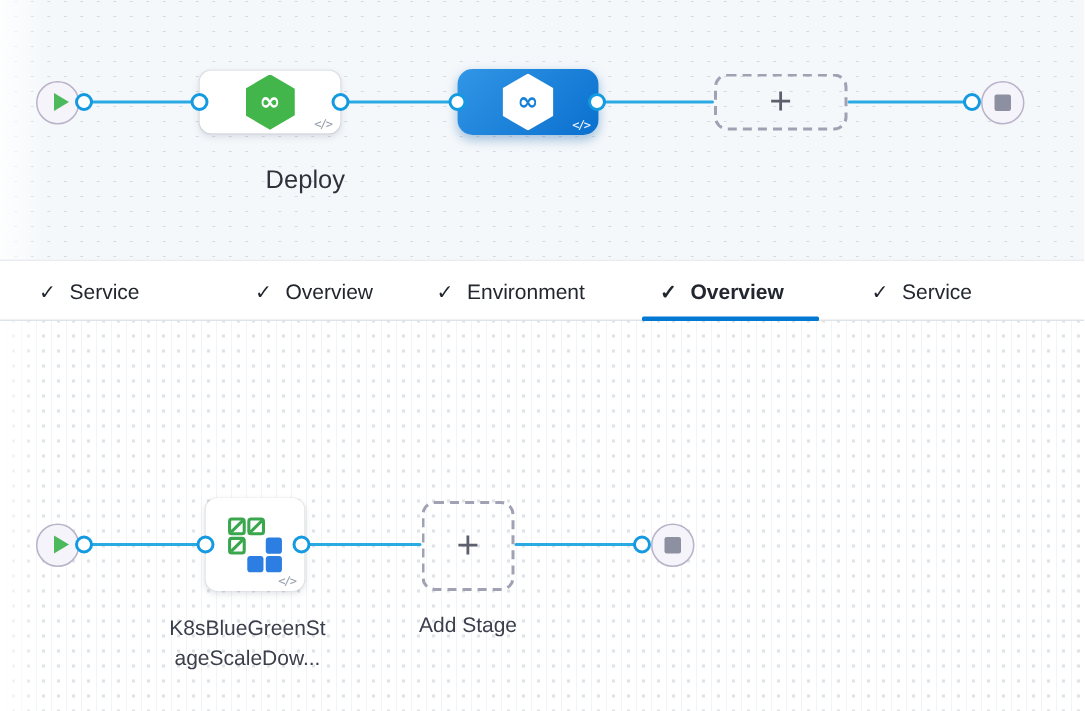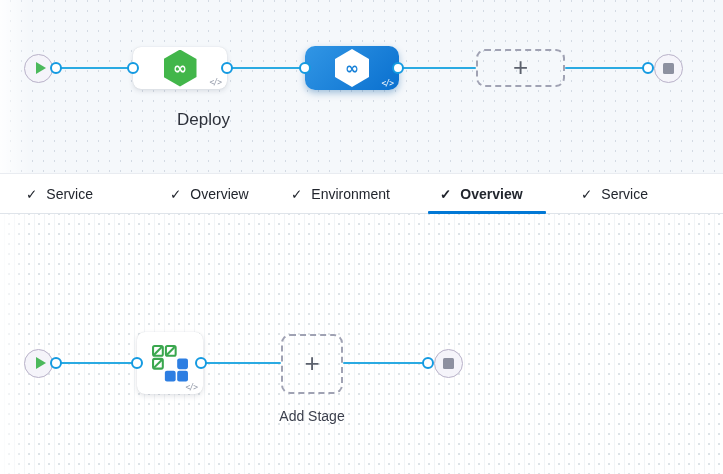--- a/index.html
+++ b/index.html
@@ -182,16 +182,20 @@
 
     <div class="terminal" style="left:434px;top:136.5px;">
       <div class="stop-sq"></div>
     </div>
 
     <div class="port" style="left:50px;top:145px;"></div>
     <div class="port" style="left:131px;top:145px;"></div>
     <div class="port" style="left:195px;top:145px;"></div>
     <div class="port" style="left:422px;top:145px;"></div>
 
+    <div class="step-label" style="left:103px;top:196px;width:124px;">
+      <div>K8sBlueGreenSt</div>
+      <div>ageScaleDow...</div>
+    </div>
     <div class="step-label" style="left:262px;top:194px;width:100px;">Add Stage</div>
   </section>
 
 </div>
 
 </body></html>

